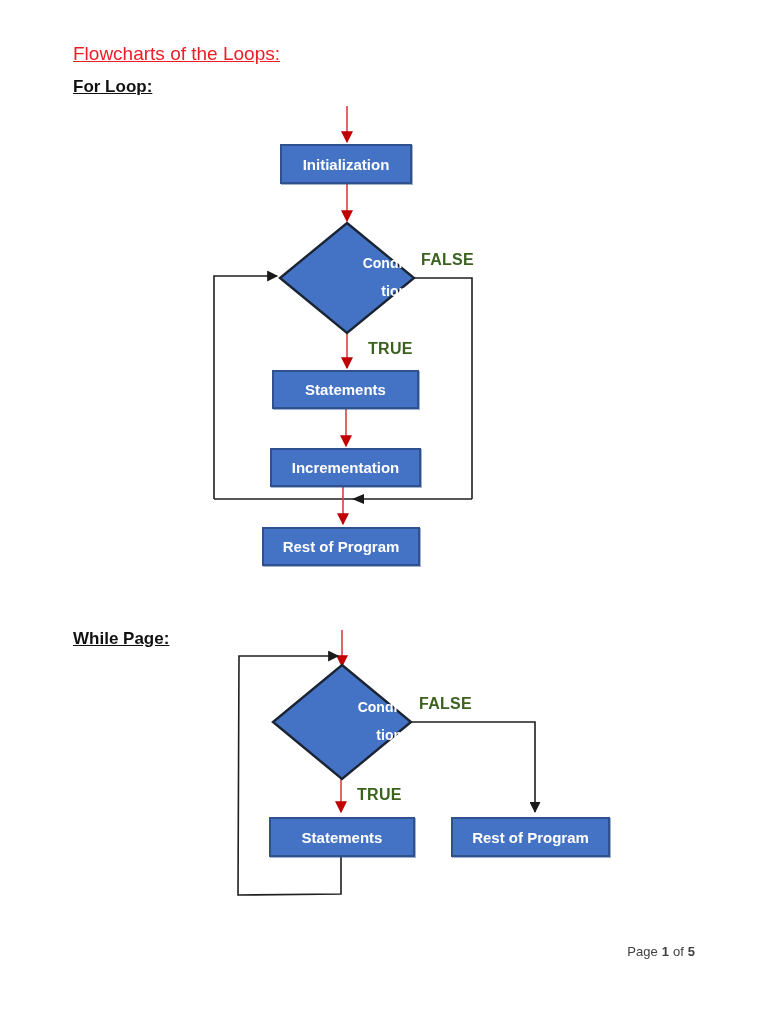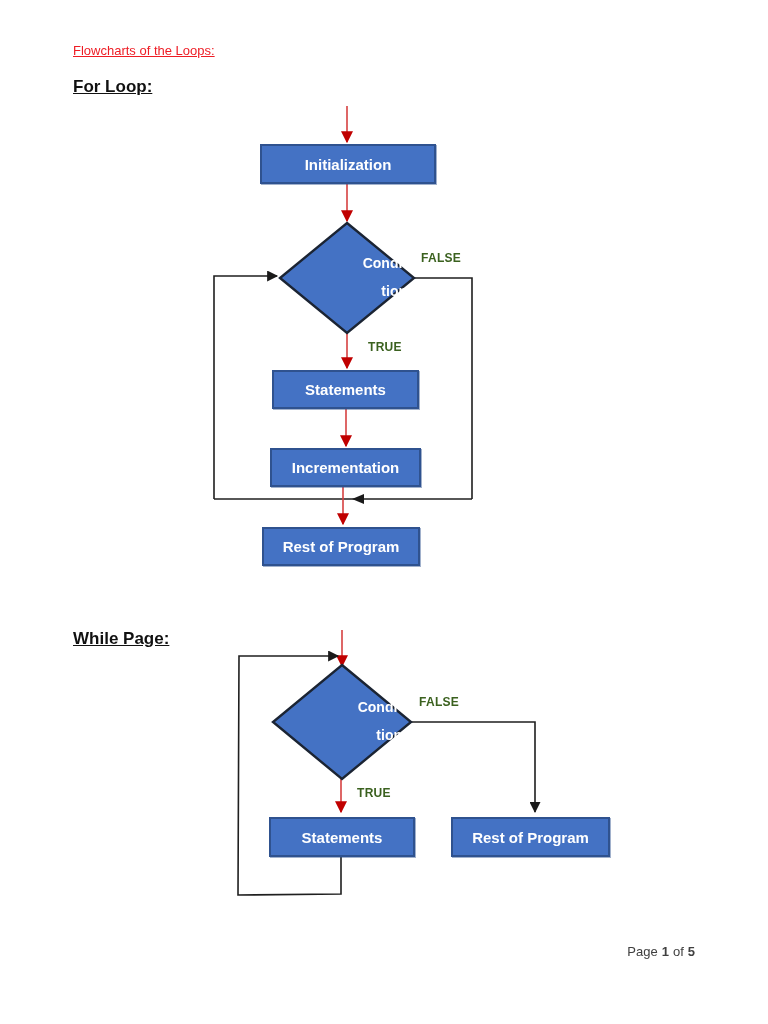--- a/index.html
+++ b/index.html
@@ -2,49 +2,49 @@
 <html><head>
 <meta charset="utf-8">
 <style>
   html,body{margin:0;padding:0;background:#ffffff;}
   .page{
     position:relative;width:768px;height:1024px;background:#ffffff;overflow:hidden;
     font-family:"Liberation Sans",sans-serif;
   }
   .doc-title{
     position:absolute;left:73px;top:43px;margin:0;
-    font-size:13px;font-weight:400;color:#ee1c24;text-decoration:underline;
+    font-size:19px;font-weight:400;color:#ee1c24;text-decoration:underline;
   }
   .section-heading{
     position:absolute;left:73px;margin:0;
     font-size:17px;font-weight:700;color:#111111;text-decoration:underline;
   }
   .heading-for{top:77px;}
   .heading-while{top:629px;}
   .connectors{position:absolute;left:0;top:0;width:768px;height:1024px;}
   .node{
     position:absolute;display:flex;align-items:center;justify-content:center;
     background:#4472c4;border:2px solid #2f528f;box-sizing:border-box;
     color:#ffffff;font-weight:700;font-size:15px;
     box-shadow:1px 1px 0 rgba(47,82,143,.45);
   }
-  .node-init{left:260px;top:144px;width:176px;height:40px;}
+  .node-init{left:280px;top:144px;width:132px;height:40px;}
   .node-stmt1{left:272px;top:370px;width:147px;height:39px;}
   .node-incr{left:270px;top:448px;width:151px;height:39px;}
   .node-rest1{left:262px;top:527px;width:158px;height:39px;}
   .node-stmt2{left:269px;top:817px;width:146px;height:40px;}
   .node-rest2{left:451px;top:817px;width:159px;height:40px;}
   .diamond-text{
     position:absolute;width:120px;text-align:right;
     color:#ffffff;font-weight:700;font-size:14px;line-height:28px;
   }
   .diamond-text-1{left:287px;top:249px;}
   .diamond-text-2{left:282px;top:693px;}
   .branch-label{
-    position:absolute;font-size:12px;font-weight:700;color:#3b611f;letter-spacing:.3px;
+    position:absolute;font-size:16px;font-weight:700;color:#3b611f;letter-spacing:.3px;
   }
   .false1{left:421px;top:251px;}
   .true1{left:368px;top:340px;}
   .false2{left:419px;top:695px;}
   .true2{left:357px;top:786px;}
   .footer{
     position:absolute;right:73px;top:944px;display:flex;gap:4px;
     font-size:13px;color:#404040;
   }
   .footer .bold{font-weight:700;}

